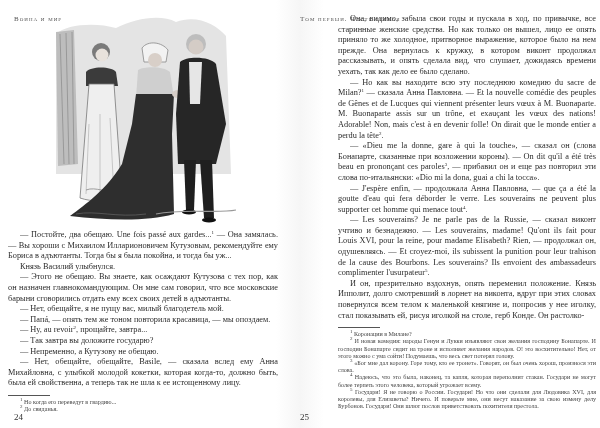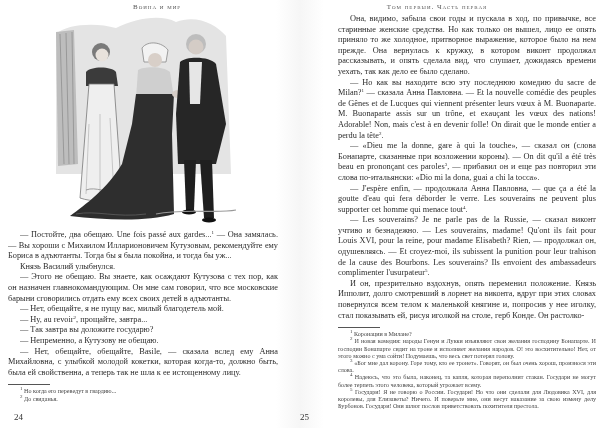--- a/index.html
+++ b/index.html
@@ -1,21 +1,21 @@
 <!DOCTYPE html>
 <html><head>
 <meta charset="utf-8">
 <style>
   html, body { margin: 0; padding: 0; background: #ffffff; }
   body { width: 600px; height: 428px; overflow: hidden; position: relative; font-family: "Liberation Serif", "DejaVu Serif", serif; color: #2b2b2b; }
   .spread { position: absolute; inset: 0; display: flex; }
   .page { position: relative; width: 300px; height: 428px; }
   .page-left { background: linear-gradient(to right, #ffffff 0%, #ffffff 92%, #f6f6f6 100%); }
   .page-right { background: linear-gradient(to left, #ffffff 0%, #ffffff 92%, #f6f6f6 100%); }
-  .running-head { position: absolute; top: 3px; left: 0; right: 0; text-align: center; font-size: 7px; letter-spacing: 1px; font-variant: small-caps; color: #555; }
+  .running-head { position: absolute; top: 15px; left: 0; right: 0; font-size: 7px; letter-spacing: 1px; font-variant: small-caps; color: #555; }
   .page-left .running-head { padding-left: 14px; }
   .page-right .running-head { padding-right: 26px; }
 
   .illustration { position: absolute; left: 56px; top: 14px; width: 222px; height: 214px; }
 
   .body-text { position: absolute; font-size: 8.3px; line-height: 10.6px; text-align: justify; hyphens: manual; }
   .page-left .body-text { left: 8px; right: 22px; top: 230px; }
   .page-right .body-text { left: 38px; right: 4px; top: 14px; }
   .body-text p { margin: 0; text-indent: 12px; }
   sup { font-size: 5px; line-height: 0; vertical-align: 3px; }
@@ -68,20 +68,21 @@
       <ellipse cx="153" cy="206" rx="7" ry="2.5" fill="#111"></ellipse>
 
       <path d="M100 200 C130 194 160 200 180 196" stroke="#999" stroke-width="1.2" fill="none"></path>
     </svg>
 
     <div class="body-text">
       <p><span>— Постойте, два обещаю. Une fois passé aux gardes...</span><sup>1</sup><span> — Она замялась. — Вы хороши с Михаилом Илларионовичем Кутузовым, рекомендуйте ему Бориса в адъютанты. Тогда бы я была покойна, и тогда бы уж...</span></p>
       <p><span>Князь Василий улыбнулся.</span></p>
       <p><span>— Этого не обещаю. Вы знаете, как осаждают Кутузова с тех пор, как он назначен главнокомандующим. Он мне сам говорил, что все московские барыни сговорились отдать ему всех своих детей в адъютанты.</span></p>
       <p><span>— Нет, обещайте, я не пущу вас, милый благодетель мой.</span></p>
+      <p><span>— Папá, — опять тем же тоном повторила красавица, — мы опоздаем.</span></p>
       <p><span>— Ну, au revoir</span><sup>2</sup><span>, прощайте, завтра...</span></p>
       <p><span>— Так завтра вы доложите государю?</span></p>
       <p><span>— Непременно, а Кутузову не обещаю.</span></p>
       <p><span>— Нет, обещайте, обещайте, Basile, — сказала вслед ему Анна Михайловна, с улыбкой молодой кокетки, которая когда-то, должно быть, была ей свойственна, а теперь так не шла к ее истощенному лицу.</span></p>
 
       <div class="fn-rule"></div>
       <div class="footnotes">
         <p><sup>1</sup> <span>Но когда его переведут в гвардию...</span></p>
         <p><sup>2</sup> <span>До свиданья.</span></p>
       </div>

